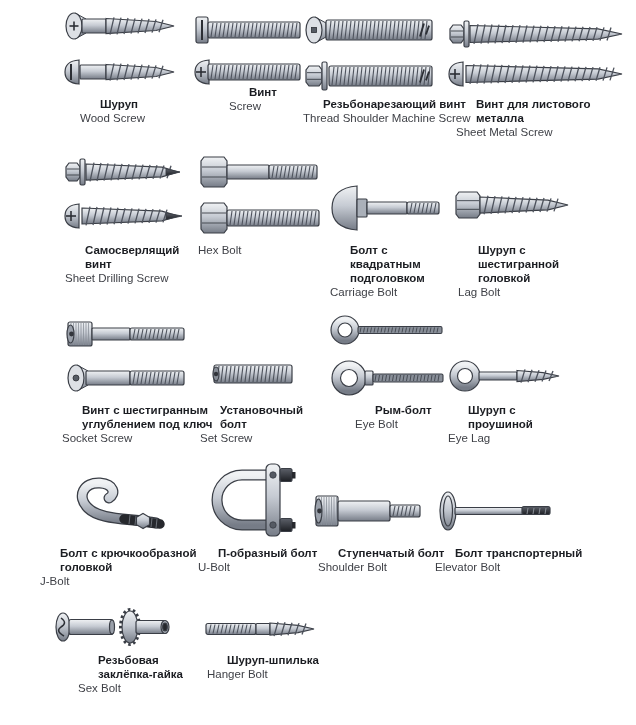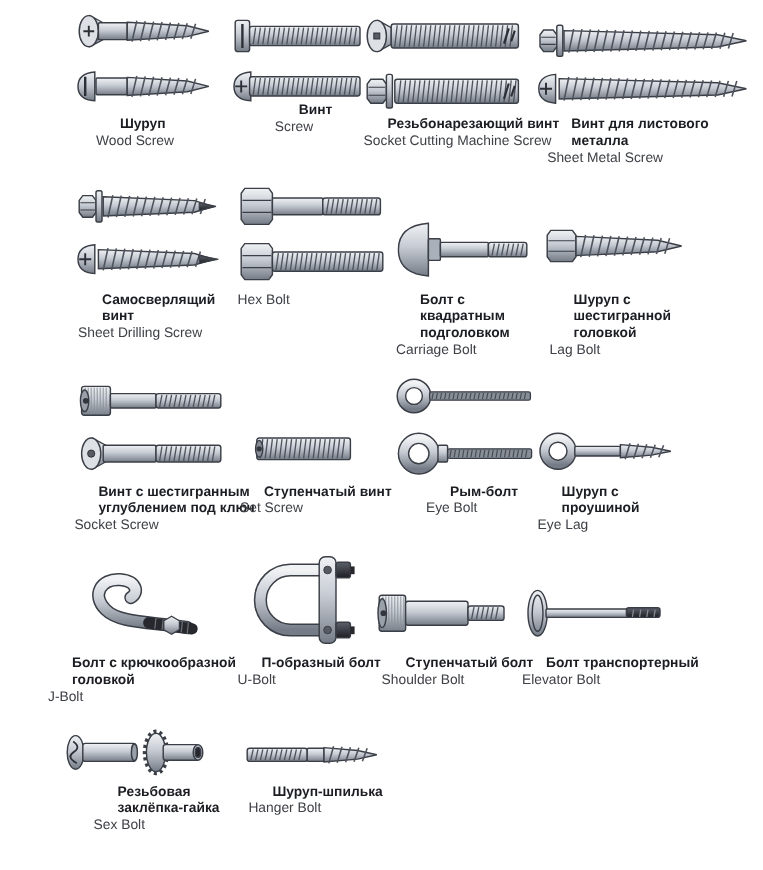--- a/index.html
+++ b/index.html
@@ -192,21 +192,21 @@
         <line x1="114" y1="61" x2="112" y2="79" stroke="#4d525c" stroke-width="1.1"></line>
         <line x1="118" y1="61" x2="116" y2="79" stroke="#4d525c" stroke-width="1.1"></line>
         <line x1="122" y1="61" x2="120" y2="79" stroke="#4d525c" stroke-width="1.1"></line>
         <line x1="126" y1="61" x2="124" y2="79" stroke="#4d525c" stroke-width="1.1"></line>
         <line x1="120" y1="63.6" x2="116" y2="76.4" stroke="#2c2f35" stroke-width="1.8"></line>
         <line x1="125" y1="65.6" x2="122" y2="74.4" stroke="#2c2f35" stroke-width="1.8"></line>
       </svg>
     </div>
   <div class="label" style="left:303px;top:97px;width:178px">
     <div class="ru">Резьбонарезающий винт</div>
-    <div class="en">Socket Cutting Machine Screw</div>
+    <div class="en">Thread Shoulder Machine Screw</div>
   </div>
 
   <div class="art" style="left:448px;top:12px;width:180px;height:84px">
       <svg viewBox="0 0 180 84" width="100%" height="100%" preserveAspectRatio="xMidYMid meet">
         <polygon points="5,13 13,13 16,17 16,27 13,31 5,31 2,27 2,17" fill="url(#gM)" stroke="#3a3e46" stroke-width="1.2"></polygon>
         <line x1="3" y1="19" x2="15" y2="19" stroke="#3a3e46" stroke-width="0.9"></line>
         <line x1="3" y1="25" x2="15" y2="25" stroke="#3a3e46" stroke-width="0.9"></line>
         <rect x="16" y="9" width="5" height="26" rx="1.5" fill="url(#gM)" stroke="#3a3e46" stroke-width="1.2"></rect>
         <polygon points="22,13.5 150,16.9 174,22 150,27.1 22,30.5" fill="url(#gM)" stroke="#3a3e46" stroke-width="1.2"></polygon>
         <line x1="30" y1="12.150986842105263" x2="26" y2="31.84901315789474" stroke="#4d525c" stroke-width="1.3"></line>
@@ -469,21 +469,21 @@
         <line x1="59" y1="8" x2="57" y2="24" stroke="#4d525c" stroke-width="1.1"></line>
         <line x1="63" y1="8" x2="61" y2="24" stroke="#4d525c" stroke-width="1.1"></line>
         <line x1="67" y1="8" x2="65" y2="24" stroke="#4d525c" stroke-width="1.1"></line>
         <line x1="71" y1="8" x2="69" y2="24" stroke="#4d525c" stroke-width="1.1"></line>
         <line x1="75" y1="8" x2="73" y2="24" stroke="#4d525c" stroke-width="1.1"></line>
         <ellipse cx="4" cy="16" rx="3" ry="7" fill="#878d96" stroke="#3a3e46" stroke-width="1.2"></ellipse>
         <circle cx="4" cy="16" r="2.2" fill="#33363c"></circle>
       </svg>
     </div>
   <div class="label" style="left:200px;top:403px;width:130px">
-    <div class="ru">Ступенчатый винт</div>
+    <div class="ru">Установочный болт</div>
     <div class="en">Set Screw</div>
   </div>
 
   <div class="art" style="left:327px;top:308px;width:122px;height:94px">
       <svg viewBox="0 0 122 94" width="100%" height="100%" preserveAspectRatio="xMidYMid meet">
         <circle cx="18" cy="22" r="10.5" fill="none" stroke="url(#gM)" stroke-width="7"></circle>
         <circle cx="18" cy="22" r="14" fill="none" stroke="#3a3e46" stroke-width="1.2"></circle>
         <circle cx="18" cy="22" r="7" fill="none" stroke="#3a3e46" stroke-width="1.2"></circle>
         <rect x="31" y="18.5" width="84" height="7" rx="1.5" fill="#888e98" stroke="#3a3e46" stroke-width="1.1"></rect>
         <line x1="34" y1="19.5" x2="33" y2="24.5" stroke="#464b53" stroke-width="1"></line>

